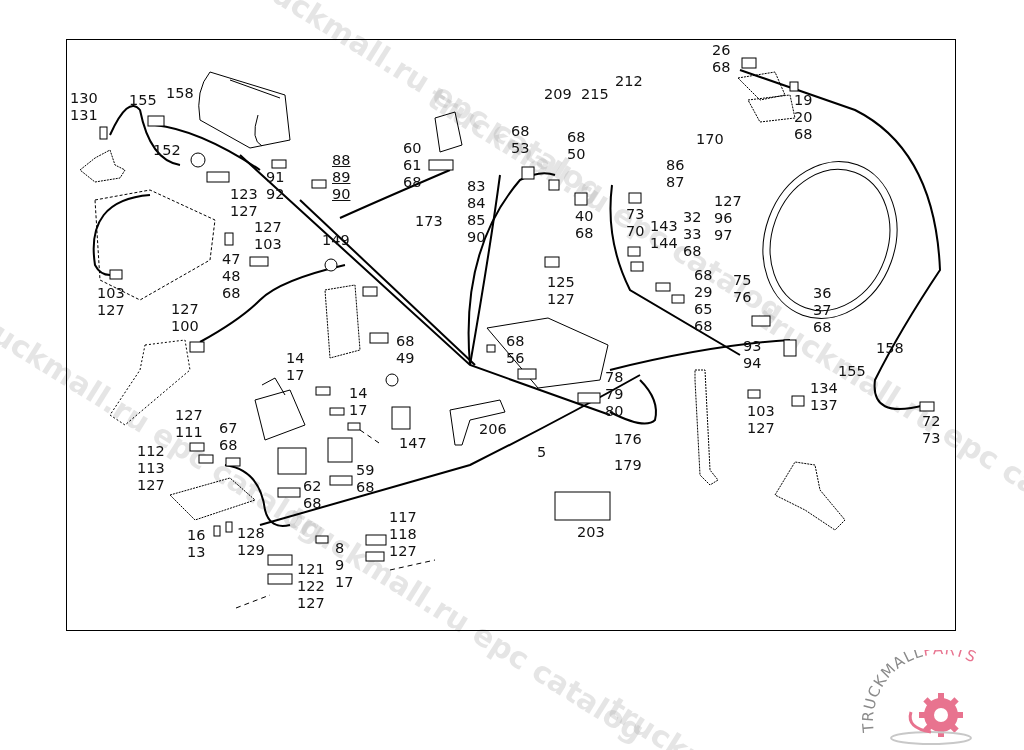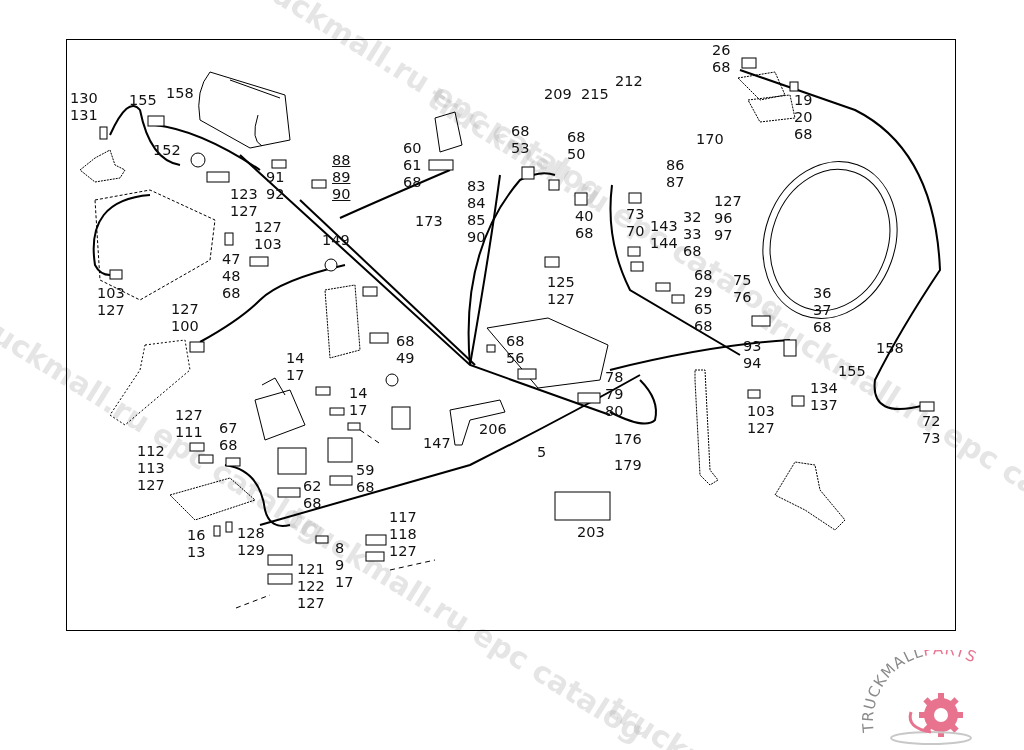--- a/index.html
+++ b/index.html
@@ -229,21 +229,21 @@
   <div class="lbl" style="left:614px;top:457px;">179</div>
   <div class="lbl" style="left:577px;top:524px;">203</div>
   <div class="lbl" style="left:506px;top:333px;">68
 56</div>
   <div class="lbl" style="left:396px;top:333px;">68
 49</div>
   <div class="lbl" style="left:286px;top:350px;">14
 17</div>
   <div class="lbl" style="left:349px;top:385px;">14
 17</div>
-  <div class="lbl" style="left:399px;top:435px;margin-left:24px;">147</div>
+  <div class="lbl" style="left:399px;top:435px;">147</div>
   <div class="lbl" style="left:479px;top:421px;">206</div>
   <div class="lbl" style="left:537px;top:444px;">5</div>
   <div class="lbl" style="left:175px;top:407px;">127
 111</div>
   <div class="lbl" style="left:219px;top:420px;">67
 68</div>
   <div class="lbl" style="left:137px;top:443px;">112
 113
 127</div>
   <div class="lbl" style="left:303px;top:478px;">62

